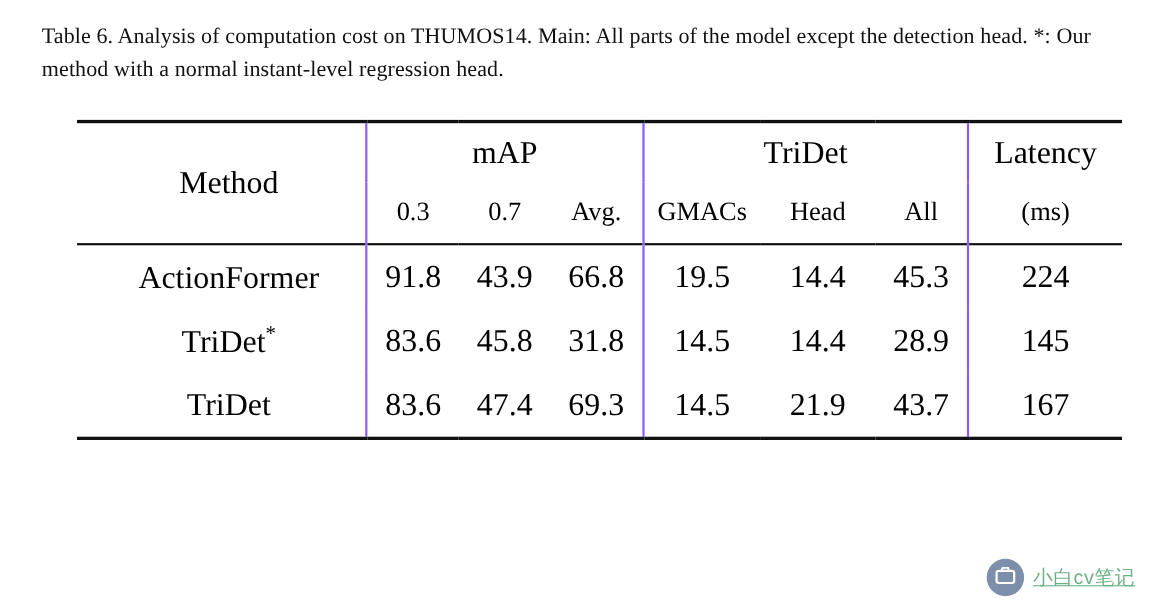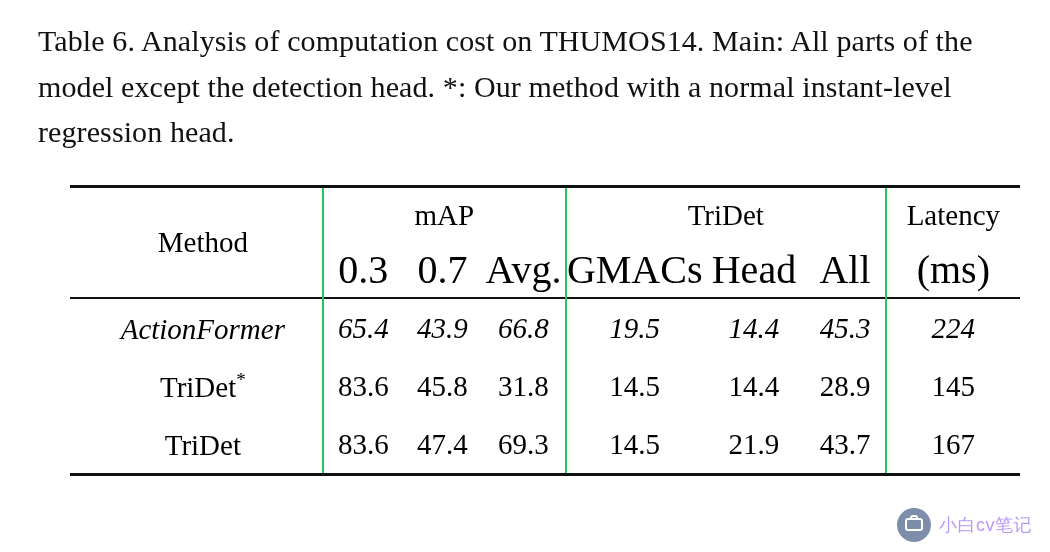--- a/index.html
+++ b/index.html
@@ -16,21 +16,21 @@
   }
   .page {
     position: relative;
     width: 1050px;
     height: 552px;
     box-sizing: border-box;
     padding: 18px 30px 0 38px;
   }
   .caption {
     font-family: "Liberation Serif", serif;
-    font-size: 30px;
+    font-size: 20px;
     line-height: 1.52;
     letter-spacing: 0.1px;
     color: #111;
     margin: 0 0 4px 0;
     max-width: 995px;
   }
   .table-wrap {
     margin-top: 14px;
     padding: 16px 30px 0 32px;
   }
@@ -44,35 +44,34 @@
     padding: 0;
     font-weight: normal;
     text-align: center;
     vertical-align: middle;
   }
   .rule-top td {
     border-top: 3px solid #111;
   }
   .rule-mid td {
     border-top: 2px solid #111;
-    font-style: italic;
   }
   .rule-bottom td {
     border-bottom: 3px solid #111;
   }
   .vline {
-    border-left: 2px solid #22c55e;
+    border-left: 2px solid #8b5cf6;
   }
   .hdr-group {
     height: 56px;
     font-size: 29px;
   }
   .hdr-sub {
     height: 56px;
-    font-size: 40px;
+    font-size: 24px;
   }
   .method-cell {
     text-align: left;
     padding-left: 14px !important;
     font-size: 29px;
     width: 250px;
   }
   .method-head {
     text-align: left;
     padding-left: 14px !important;
@@ -135,22 +134,23 @@
     width: 8px;
     height: 5px;
     border: 2px solid #fff;
     border-bottom: none;
     border-radius: 3px 3px 0 0;
     box-sizing: border-box;
   }
   .wm-text {
     font-family: "Liberation Sans", sans-serif;
     font-size: 18px;
-    color: #8b5cf6;
+    color: #15803d;
     letter-spacing: 0.5px;
+    text-decoration: underline;
   }
 </style>
 </head>
 <body>
 
 <div class="page">
 
   <p class="caption">Table 6. Analysis of computation cost on THUMOS14. Main: All parts of the model except the detection head. *: Our method with a normal instant-level regression head.</p>
 
   <div class="table-wrap">
@@ -167,21 +167,21 @@
           <td class="num">0.7</td>
           <td class="num">Avg.</td>
           <td class="vline num-wide">GMACs</td>
           <td class="num-wide">Head</td>
           <td class="num">All</td>
           <td class="vline lat">(ms)</td>
         </tr>
 
         <tr class="rule-mid data-row">
           <td class="method-cell"><span>ActionFormer</span><span class="sup"></span></td>
-          <td class="vline num">65.4</td>
+          <td class="vline num">91.8</td>
           <td class="num">43.9</td>
           <td class="num">66.8</td>
           <td class="vline num-wide">19.5</td>
           <td class="num-wide bold">14.4</td>
           <td class="num">45.3</td>
           <td class="vline lat">224</td>
         </tr>
 
         <tr class="data-row">
           <td class="method-cell bold"><span>TriDet</span><span class="sup">*</span></td>

